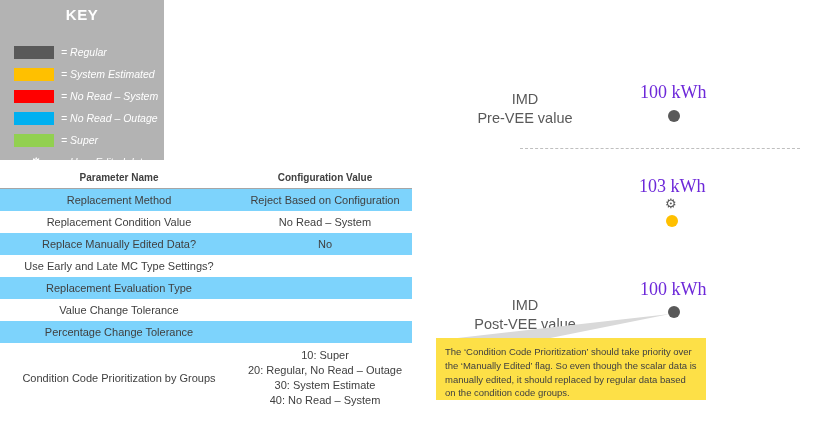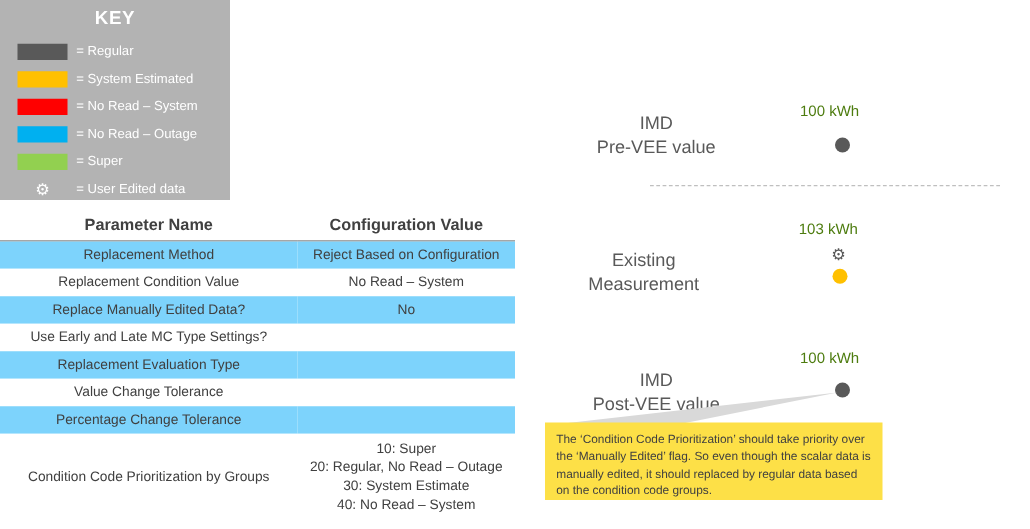--- a/index.html
+++ b/index.html
@@ -14,35 +14,36 @@
     color: #404040;
     position: relative;
     overflow: hidden;
   }
 
   
   .key-box {
     position: absolute;
     left: 0px;
     top: 0px;
-    width: 184px;
+    width: 164px;
     height: 160px;
     background: #b3b3b3;
     box-sizing: border-box;
   }
   .key-title {
     text-align: center;
     color: #ffffff;
     font-size: 15px;
     font-weight: bold;
     padding-top: 6px;
     letter-spacing: 0.5px;
   }
   .key-rows {
-    margin-top: 7px;
+    margin-top: 18px;
+    font-style: italic;
   }
   .key-row {
     display: flex;
     align-items: center;
     height: 22px;
     padding-left: 14px;
   }
   .swatch {
     width: 40px;
     height: 13px;
@@ -70,21 +71,21 @@
   .param-table {
     position: absolute;
     left: 0px;
     top: 167px;
     width: 412px;
     border-collapse: collapse;
     font-size: 11px;
   }
   .param-table th {
     font-weight: bold;
-    font-size: 13px;
+    font-size: 10px;
     color: #404040;
     padding: 5px 20px;
     border-bottom: 1px solid #a6a6a6;
   }
   .param-table td {
     padding: 5px 4px;
     color: #404040;
     vertical-align: middle;
   }
   .param-table td.name {
@@ -115,23 +116,24 @@
   .node-label {
     position: absolute;
     text-align: center;
     color: #595959;
     font-size: 14.5px;
     line-height: 1.3;
     white-space: pre-line;
   }
   .value-label {
     position: absolute;
-    color: #4d7c0f;
-    font-size: 12px;
+    color: #6d28d9;
+    font-size: 18px;
     white-space: nowrap;
+    font-family: Liberation Serif, serif;
   }
   .dot {
     position: absolute;
     width: 12px;
     height: 12px;
     border-radius: 50%;
   }
   .dot-grey { background: #595959; }
   .dot-amber { background: #ffc000; }
   .gear-mark {
@@ -236,22 +238,20 @@
 
 <div class="diagram">
 
   <div class="node-label" style="left:20px; top:90px; width:170px;">IMD
 Pre-VEE value</div>
   <div class="value-label" style="left:220px; top:82px;">100 kWh</div>
   <div class="dot dot-grey" style="left:248px; top:110px;"></div>
 
   <div class="dashed-line" style="left:100px; top:148px; width:280px;"></div>
 
-  <div class="node-label" style="left:10px; top:200px; width:170px;">Existing
-Measurement</div>
   <div class="value-label" style="left:219px; top:176px;">103 kWh</div>
   <div class="gear-mark" style="left:245px; top:196px;">⚙</div>
   <div class="dot dot-amber" style="left:246px; top:215px;"></div>
 
   <div class="node-label" style="left:20px; top:296px; width:170px;">IMD
 Post-VEE value</div>
   <div class="value-label" style="left:220px; top:279px;">100 kWh</div>
   <div class="dot dot-grey" style="left:248px; top:306px;"></div>
 
   <svg width="404" height="423" style="position:absolute; left:0; top:0; pointer-events:none;">

